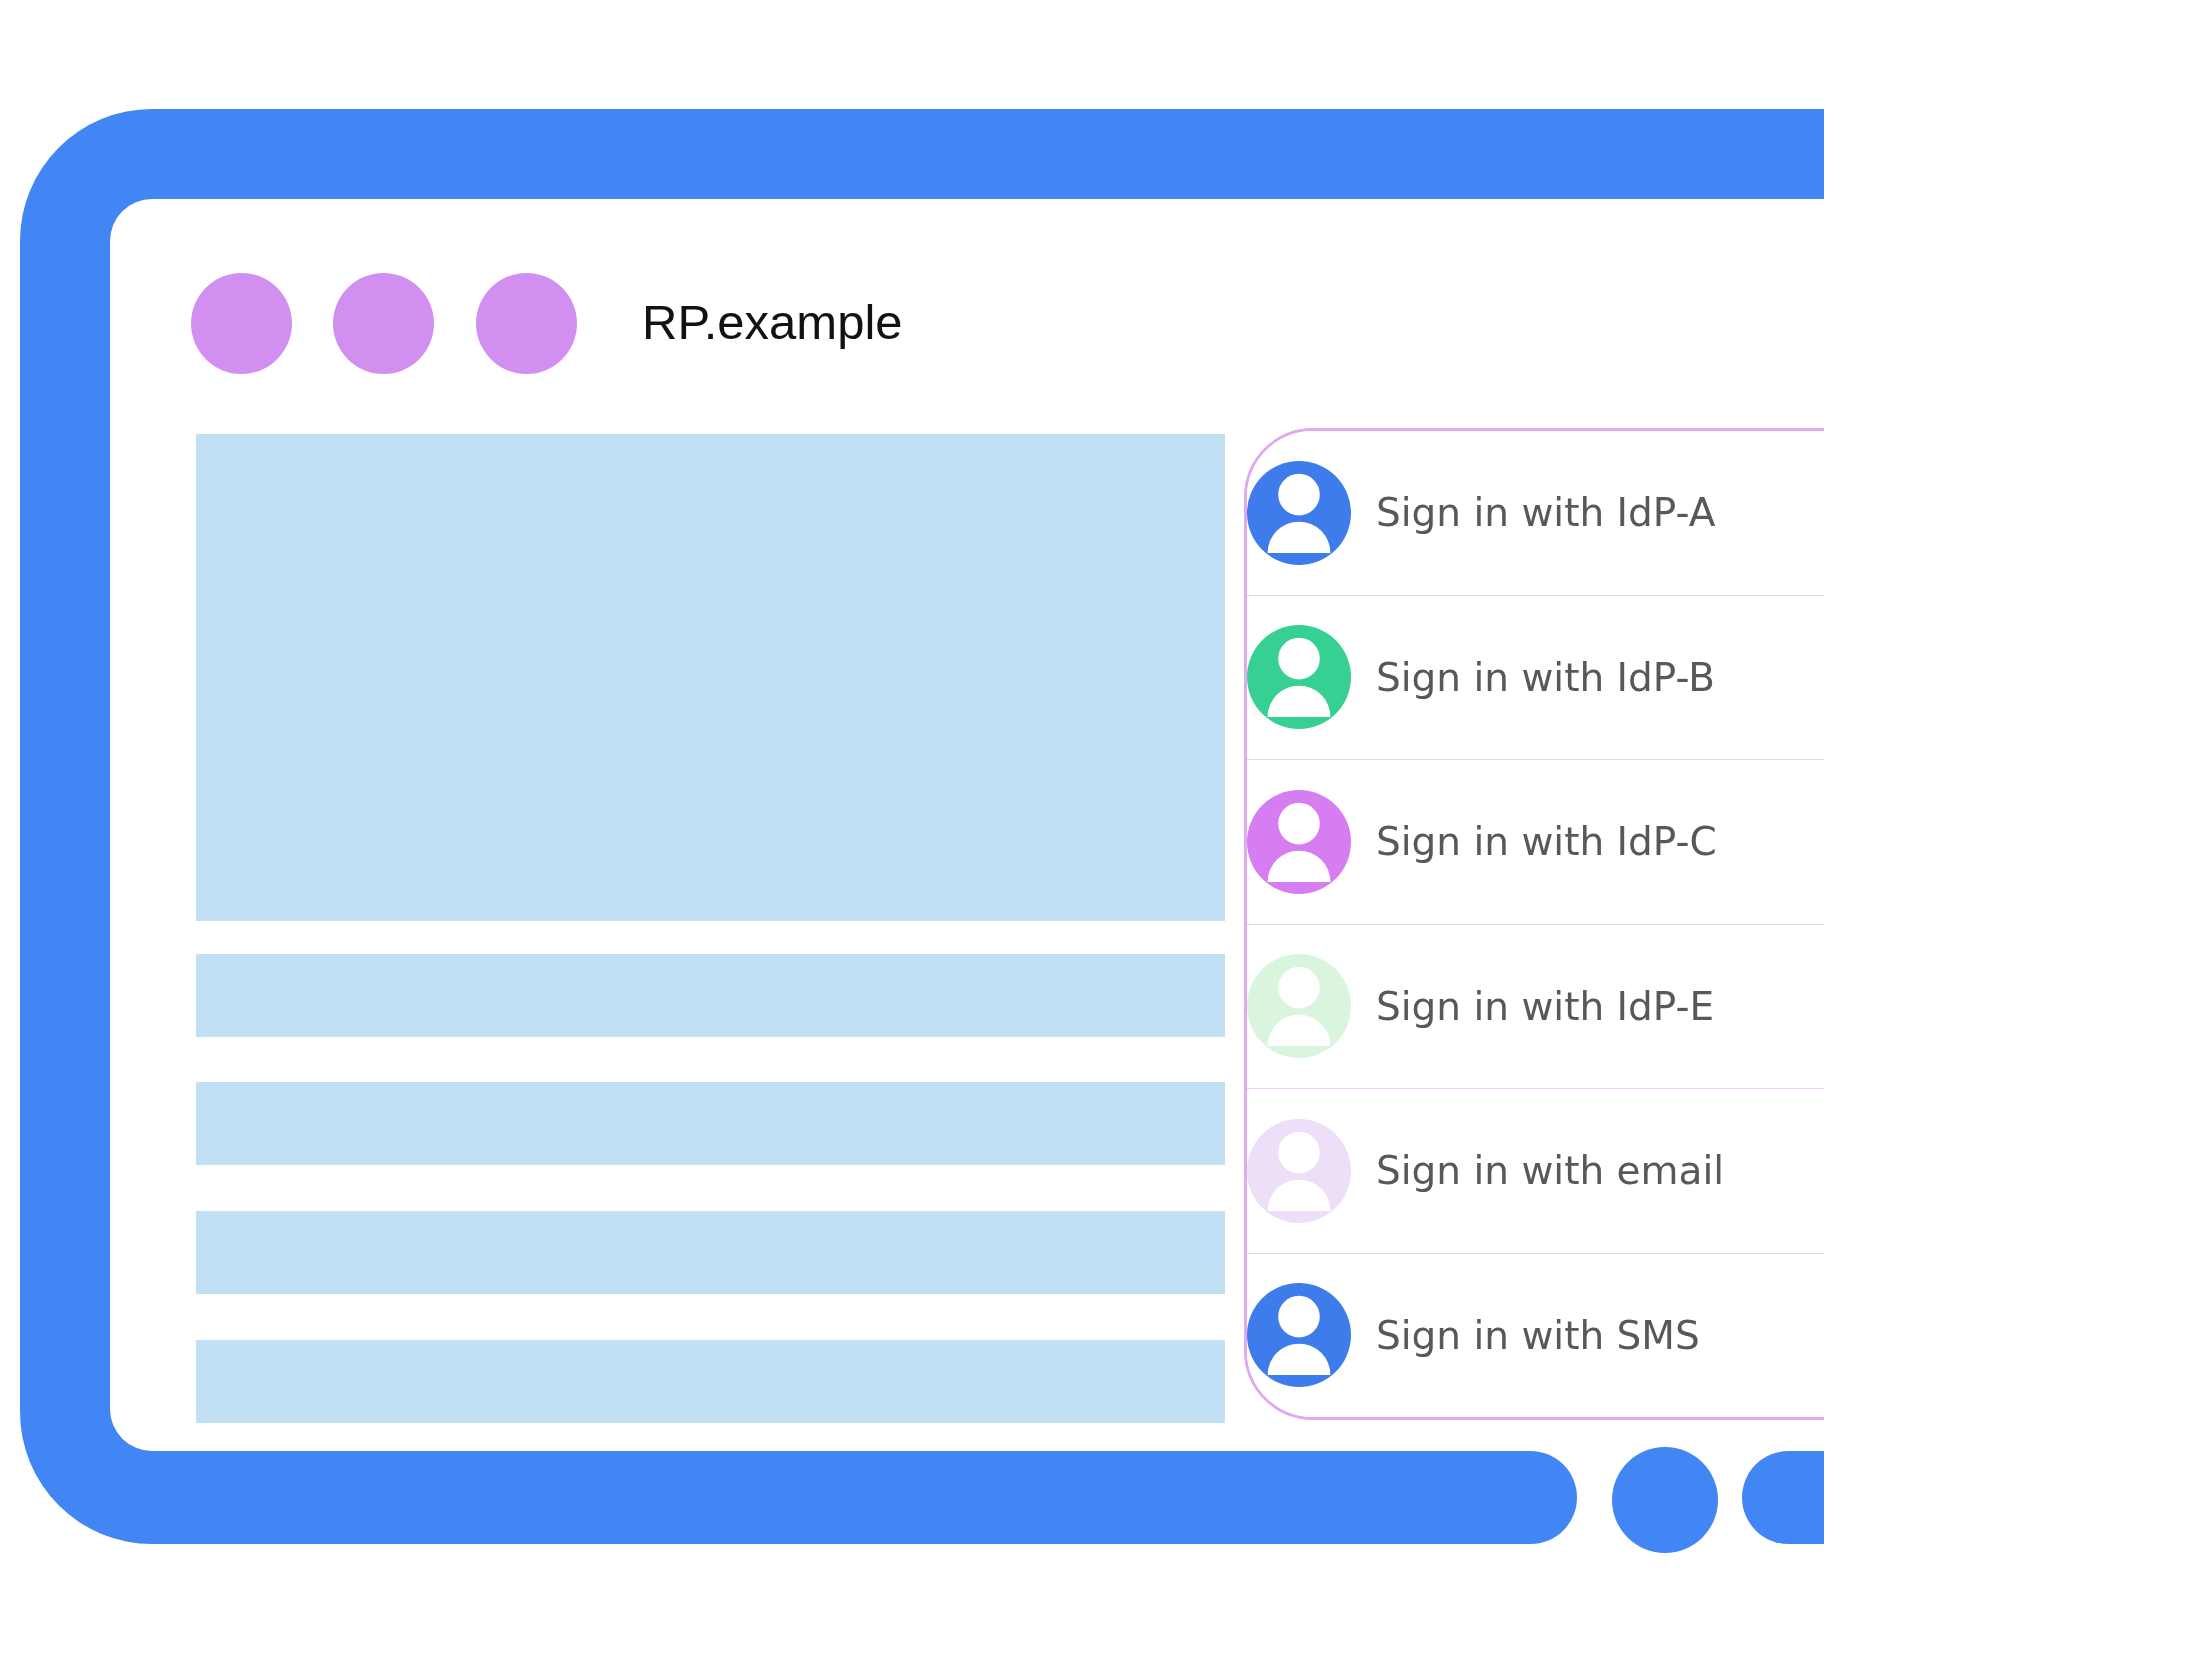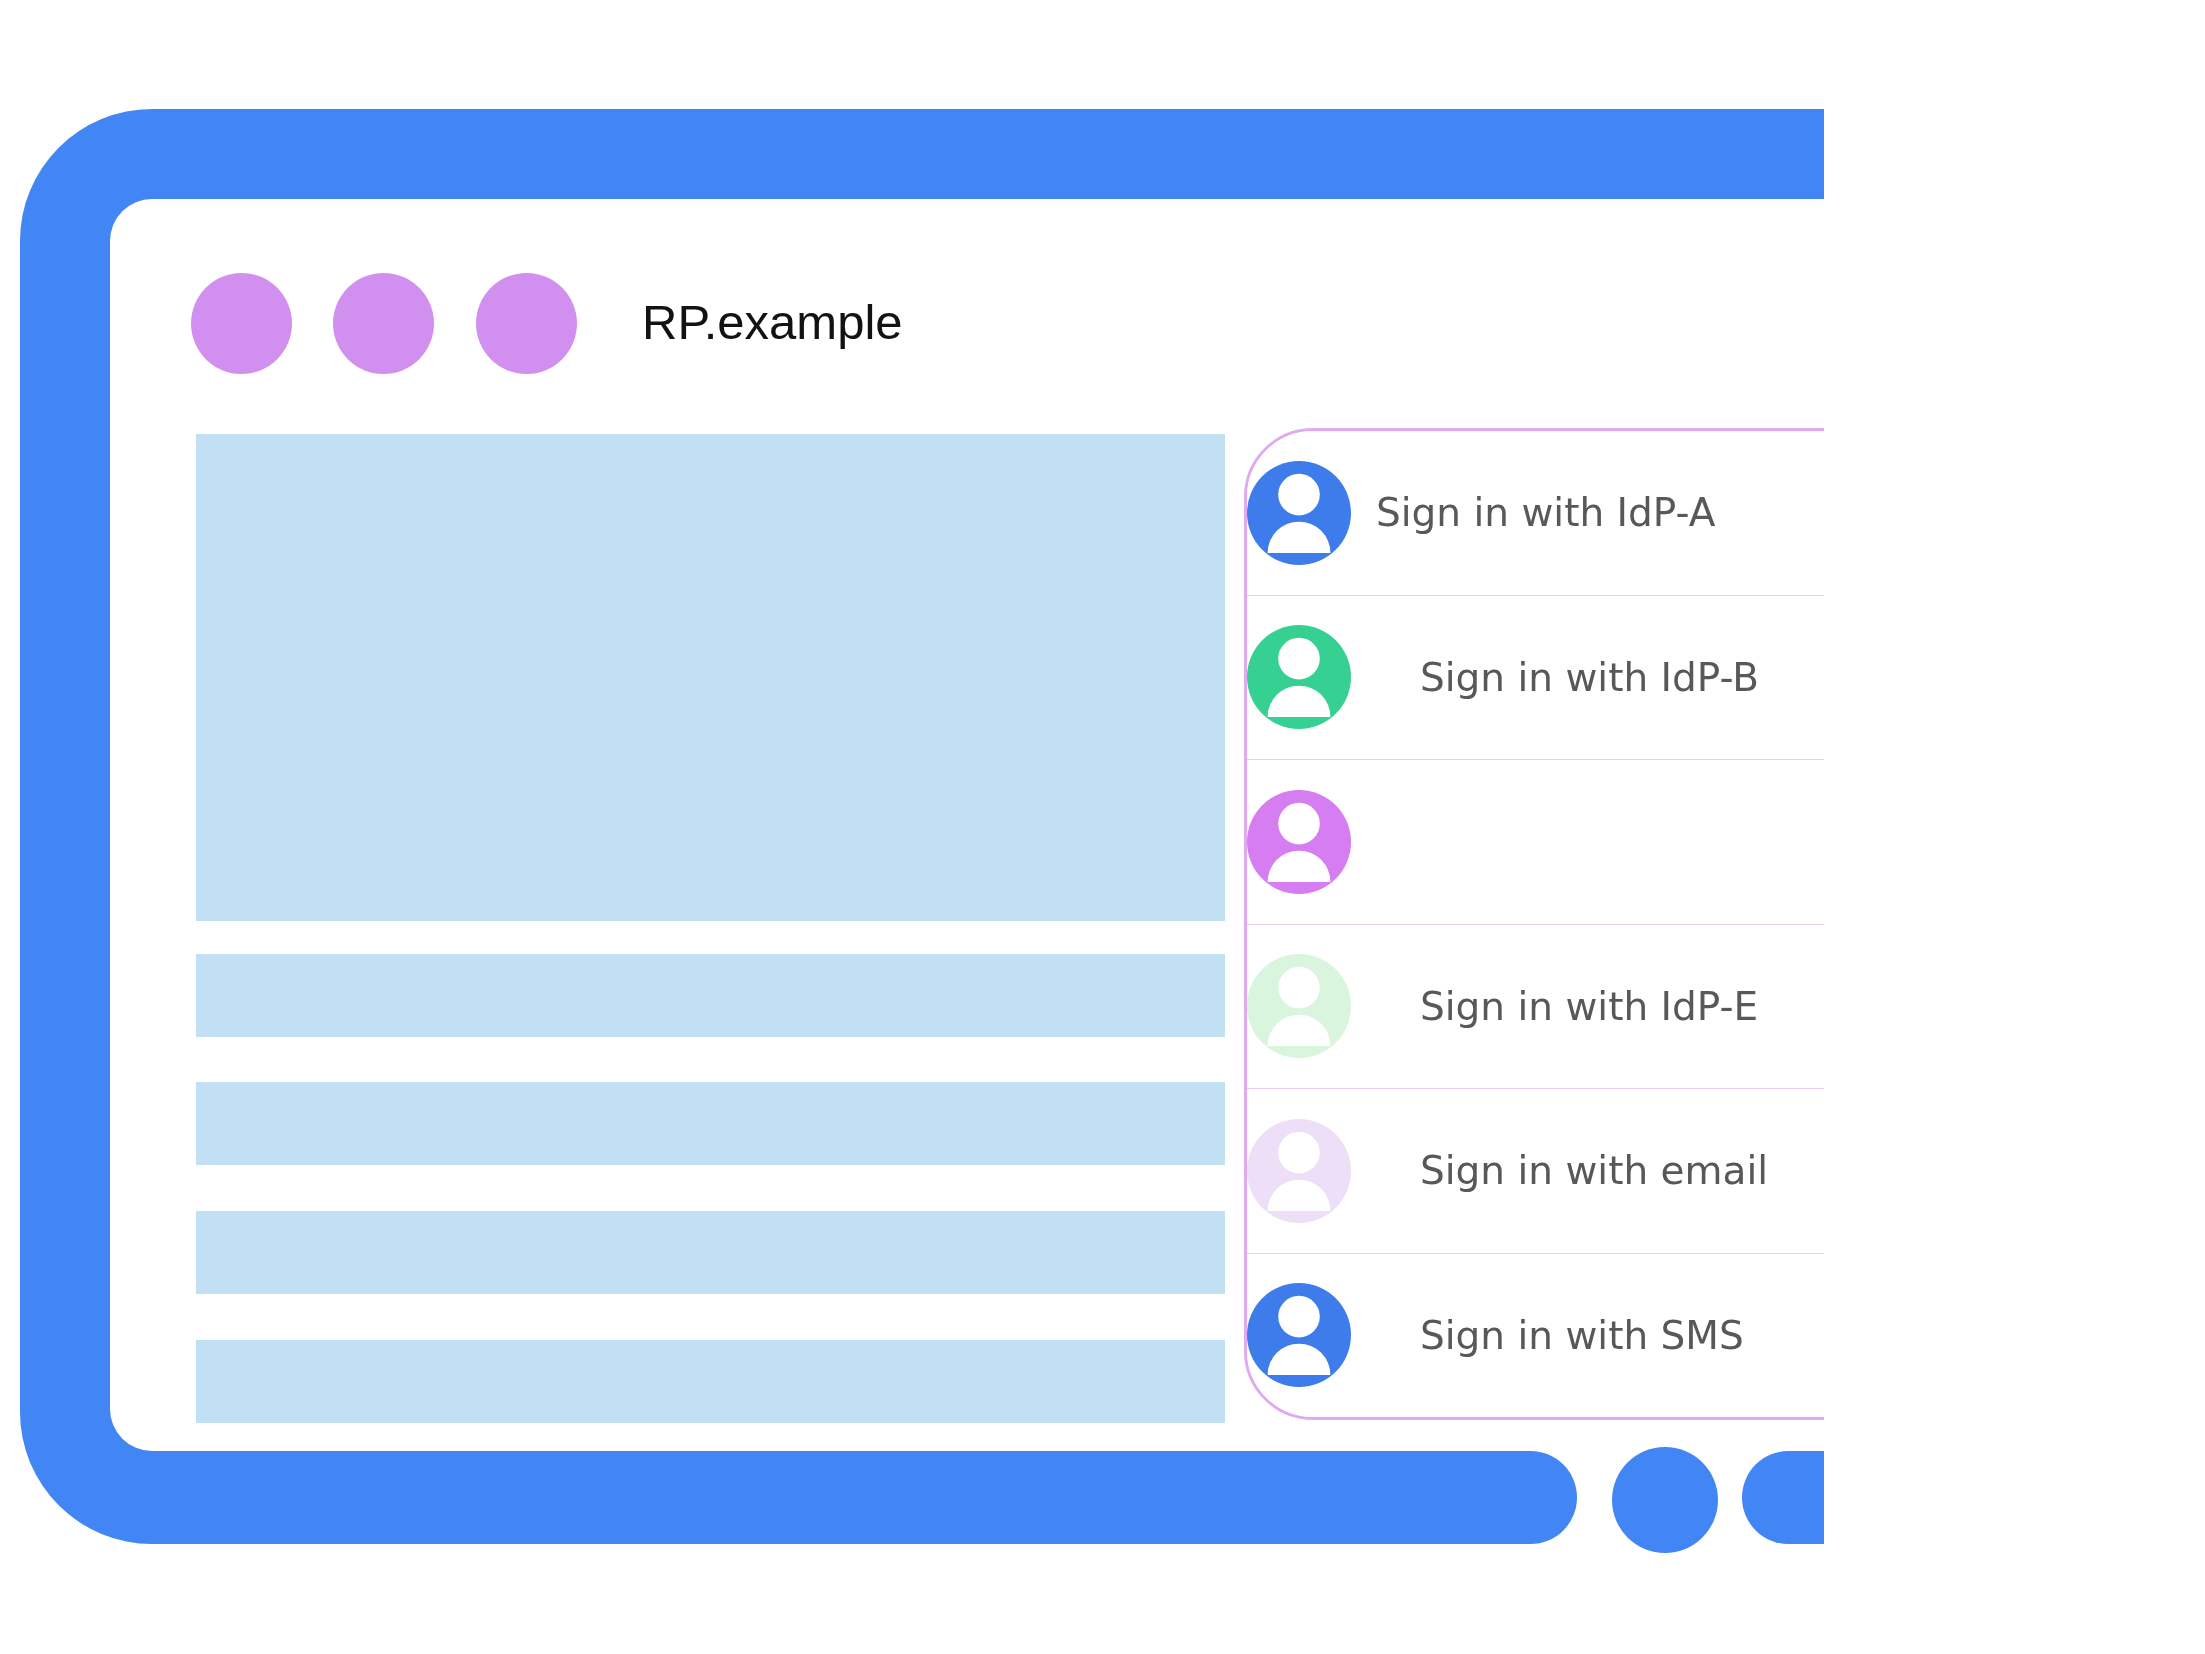--- a/index.html
+++ b/index.html
@@ -66,21 +66,21 @@
   .signin-panel{
     position:absolute;left:1244px;top:428px;width:795px;height:992px;
     box-sizing:border-box;border:3.5px solid var(--panel_border,#e0aaf2);
     border-radius:69px;background:#ffffff;overflow:hidden;
     display:flex;flex-direction:column;
   }
   .signin-row{
     flex:1 1 0;display:flex;align-items:center;box-sizing:border-box;
     background:#ffffff;cursor:pointer;
   }
-  .signin-row + .signin-row{border-top:1.8px solid var(--divider,#eecbf7);gap:44px;}
+  .signin-row + .signin-row{border-top:1.8px solid var(--divider,#eecbf7);}
   .avatar{width:104px;height:104px;flex:0 0 auto;display:block;}
   .signin-label{
     margin-left:25px;font-family:"DejaVu Sans","Liberation Sans",sans-serif;
     font-size:39px;color:var(--label_color,#58585a);letter-spacing:0px;white-space:nowrap;
   }
 </style>
 </head>
 <body>
 
 <div class="canvas">
@@ -124,20 +124,21 @@
       </svg>
       <span class="signin-label">Sign in with IdP-B</span>
     </div>
 
     <div class="signin-row">
       <svg class="avatar" viewBox="0 0 48 48">
         <circle cx="24" cy="24" r="24" fill="#d77df2"></circle>
         <circle cx="24" cy="15.5" r="9.6" fill="#ffffff"></circle>
         <path d="M9.5 42.5 a14.5 14.5 0 0 1 29 0 Z" fill="#ffffff"></path>
       </svg>
+      <span class="signin-label">Sign in with IdP-C</span>
     </div>
 
 
     <div class="signin-row">
       <svg class="avatar" viewBox="0 0 48 48">
         <circle cx="24" cy="24" r="24" fill="#d9f5de"></circle>
         <circle cx="24" cy="15.5" r="9.6" fill="#ffffff"></circle>
         <path d="M9.5 42.5 a14.5 14.5 0 0 1 29 0 Z" fill="#ffffff"></path>
       </svg>
       <span class="signin-label">Sign in with IdP-E</span>

